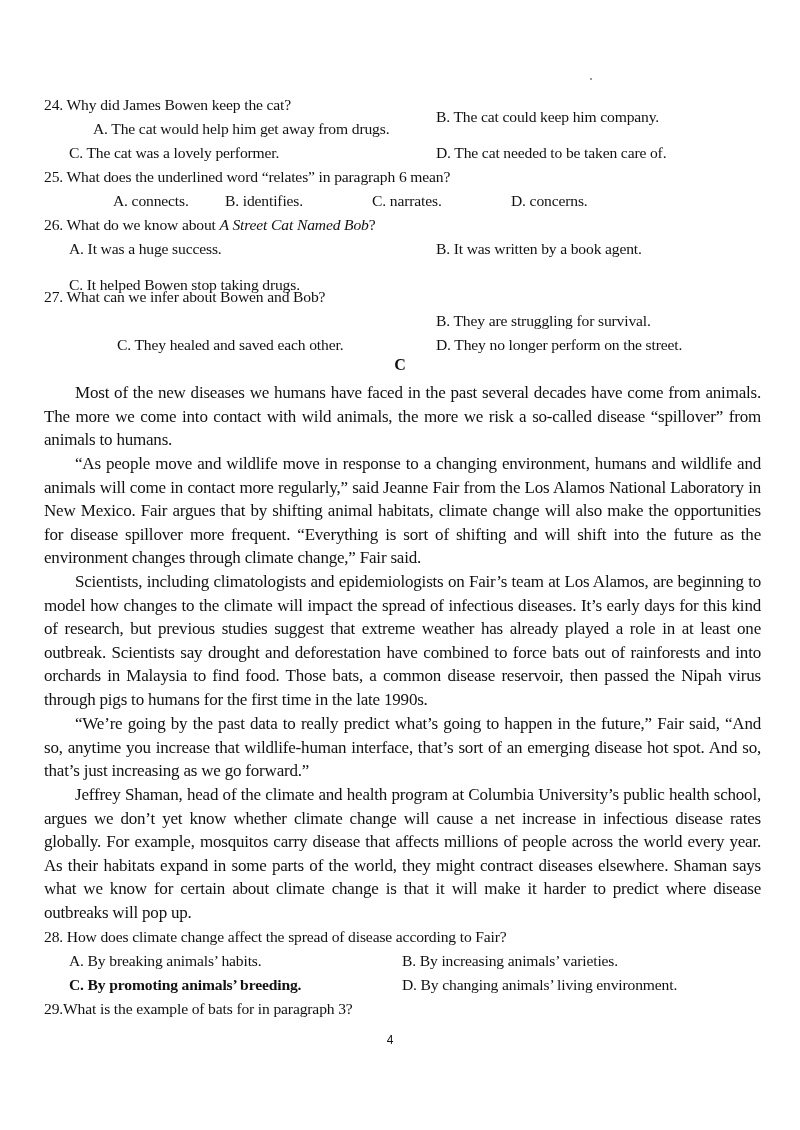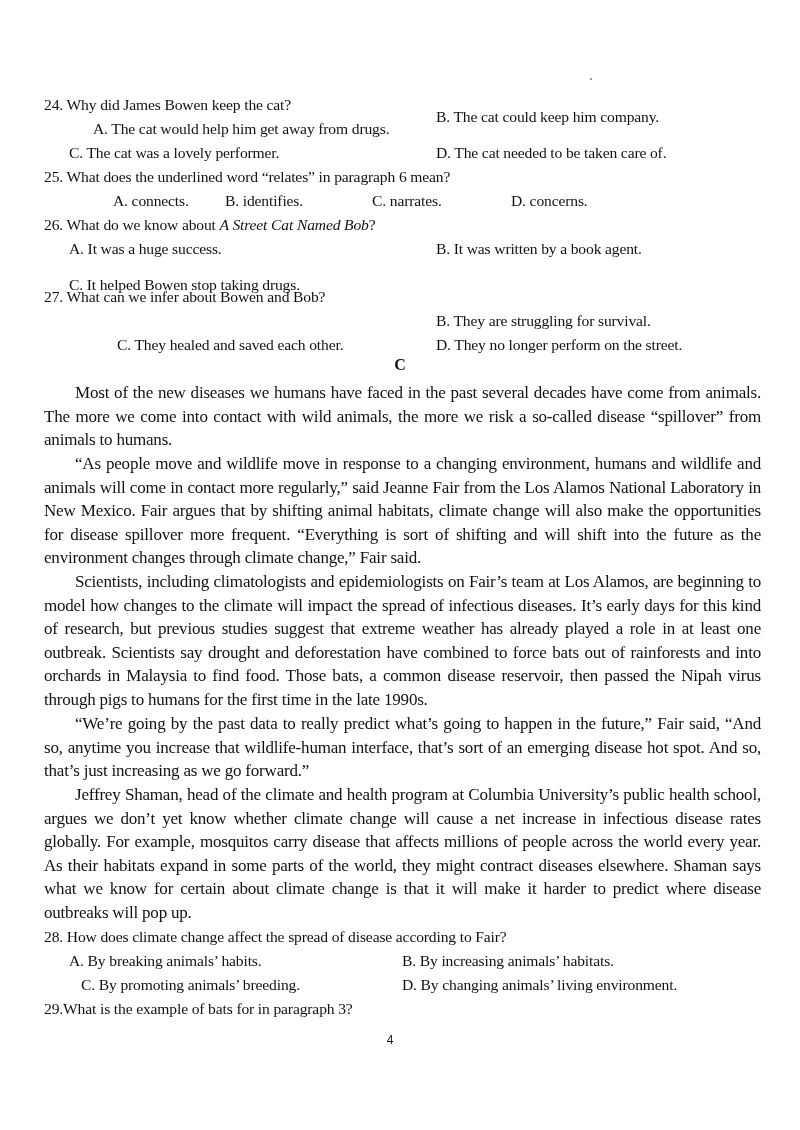--- a/index.html
+++ b/index.html
@@ -68,22 +68,22 @@
   <div class="para" style="top:452px;"><span class="indent"></span><span>“As people move and wildlife move in response to a changing environment, humans and wildlife and animals will come in contact more regularly,” said Jeanne Fair from the Los Alamos National Laboratory in New Mexico. Fair argues that by shifting animal habitats, climate change will also make the opportunities for disease spillover more frequent. “Everything is sort of shifting and will shift into the future as the environment changes through climate change,” Fair said.</span></div>
   <div class="para" style="top:570px;"><span class="indent"></span><span>Scientists, including climatologists and epidemiologists on Fair’s team at Los Alamos, are beginning to model how changes to the climate will impact the spread of infectious diseases. It’s early days for this kind of research, but previous studies suggest that extreme weather has already played a role in at least one outbreak. Scientists say drought and deforestation have combined to force bats out of rainforests and into orchards in Malaysia to find food. Those bats, a common disease reservoir, then passed the Nipah virus through pigs to humans for the first time in the late 1990s.</span></div>
   <div class="para" style="top:712px;"><span class="indent"></span><span>“We’re going by the past data to really predict what’s going to happen in the future,” Fair said, “And so, anytime you increase that wildlife-human interface, that’s sort of an emerging disease hot spot. And so, that’s just increasing as we go forward.”</span></div>
   <div class="para" style="top:783px;"><span class="indent"></span><span>Jeffrey Shaman, head of the climate and health program at Columbia University’s public health school, argues we don’t yet know whether climate change will cause a net increase in infectious disease rates globally. For example, mosquitos carry disease that affects millions of people across the world every year. As their habitats expand in some parts of the world, they might contract diseases elsewhere. Shaman says what we know for certain about climate change is that it will make it harder to predict where disease outbreaks will pop up.</span></div>
 
   <div class="q" style="top:928px;">
     <span>28.</span>
     <span>How does climate change affect the spread of disease according to Fair?</span>
   </div>
   <div class="opt" style="left:69px; top:952px;text-align:right;">A. By breaking animals’ habits.</div>
-  <div class="opt" style="left:402px; top:952px;">B. By increasing animals’ habitats.</div>
-  <div class="opt" style="left:81px; top:976px;">C. By promoting animals’ breeding.</div>
+  <div class="opt" style="left:402px; top:952px;">B. By increasing animals’ varieties.</div>
+  <div class="opt" style="left:69px; top:976px;font-weight:bold;">C. By promoting animals’ breeding.</div>
   <div class="opt" style="left:402px; top:976px;">D. By changing animals’ living environment.</div>
 
   <div class="q" style="top:1000px;">
     <span>29.</span><span>What is the example of bats for in paragraph 3?</span>
   </div>
 
   <div class="page-num">4</div>
 </div>
 
 </body></html>

